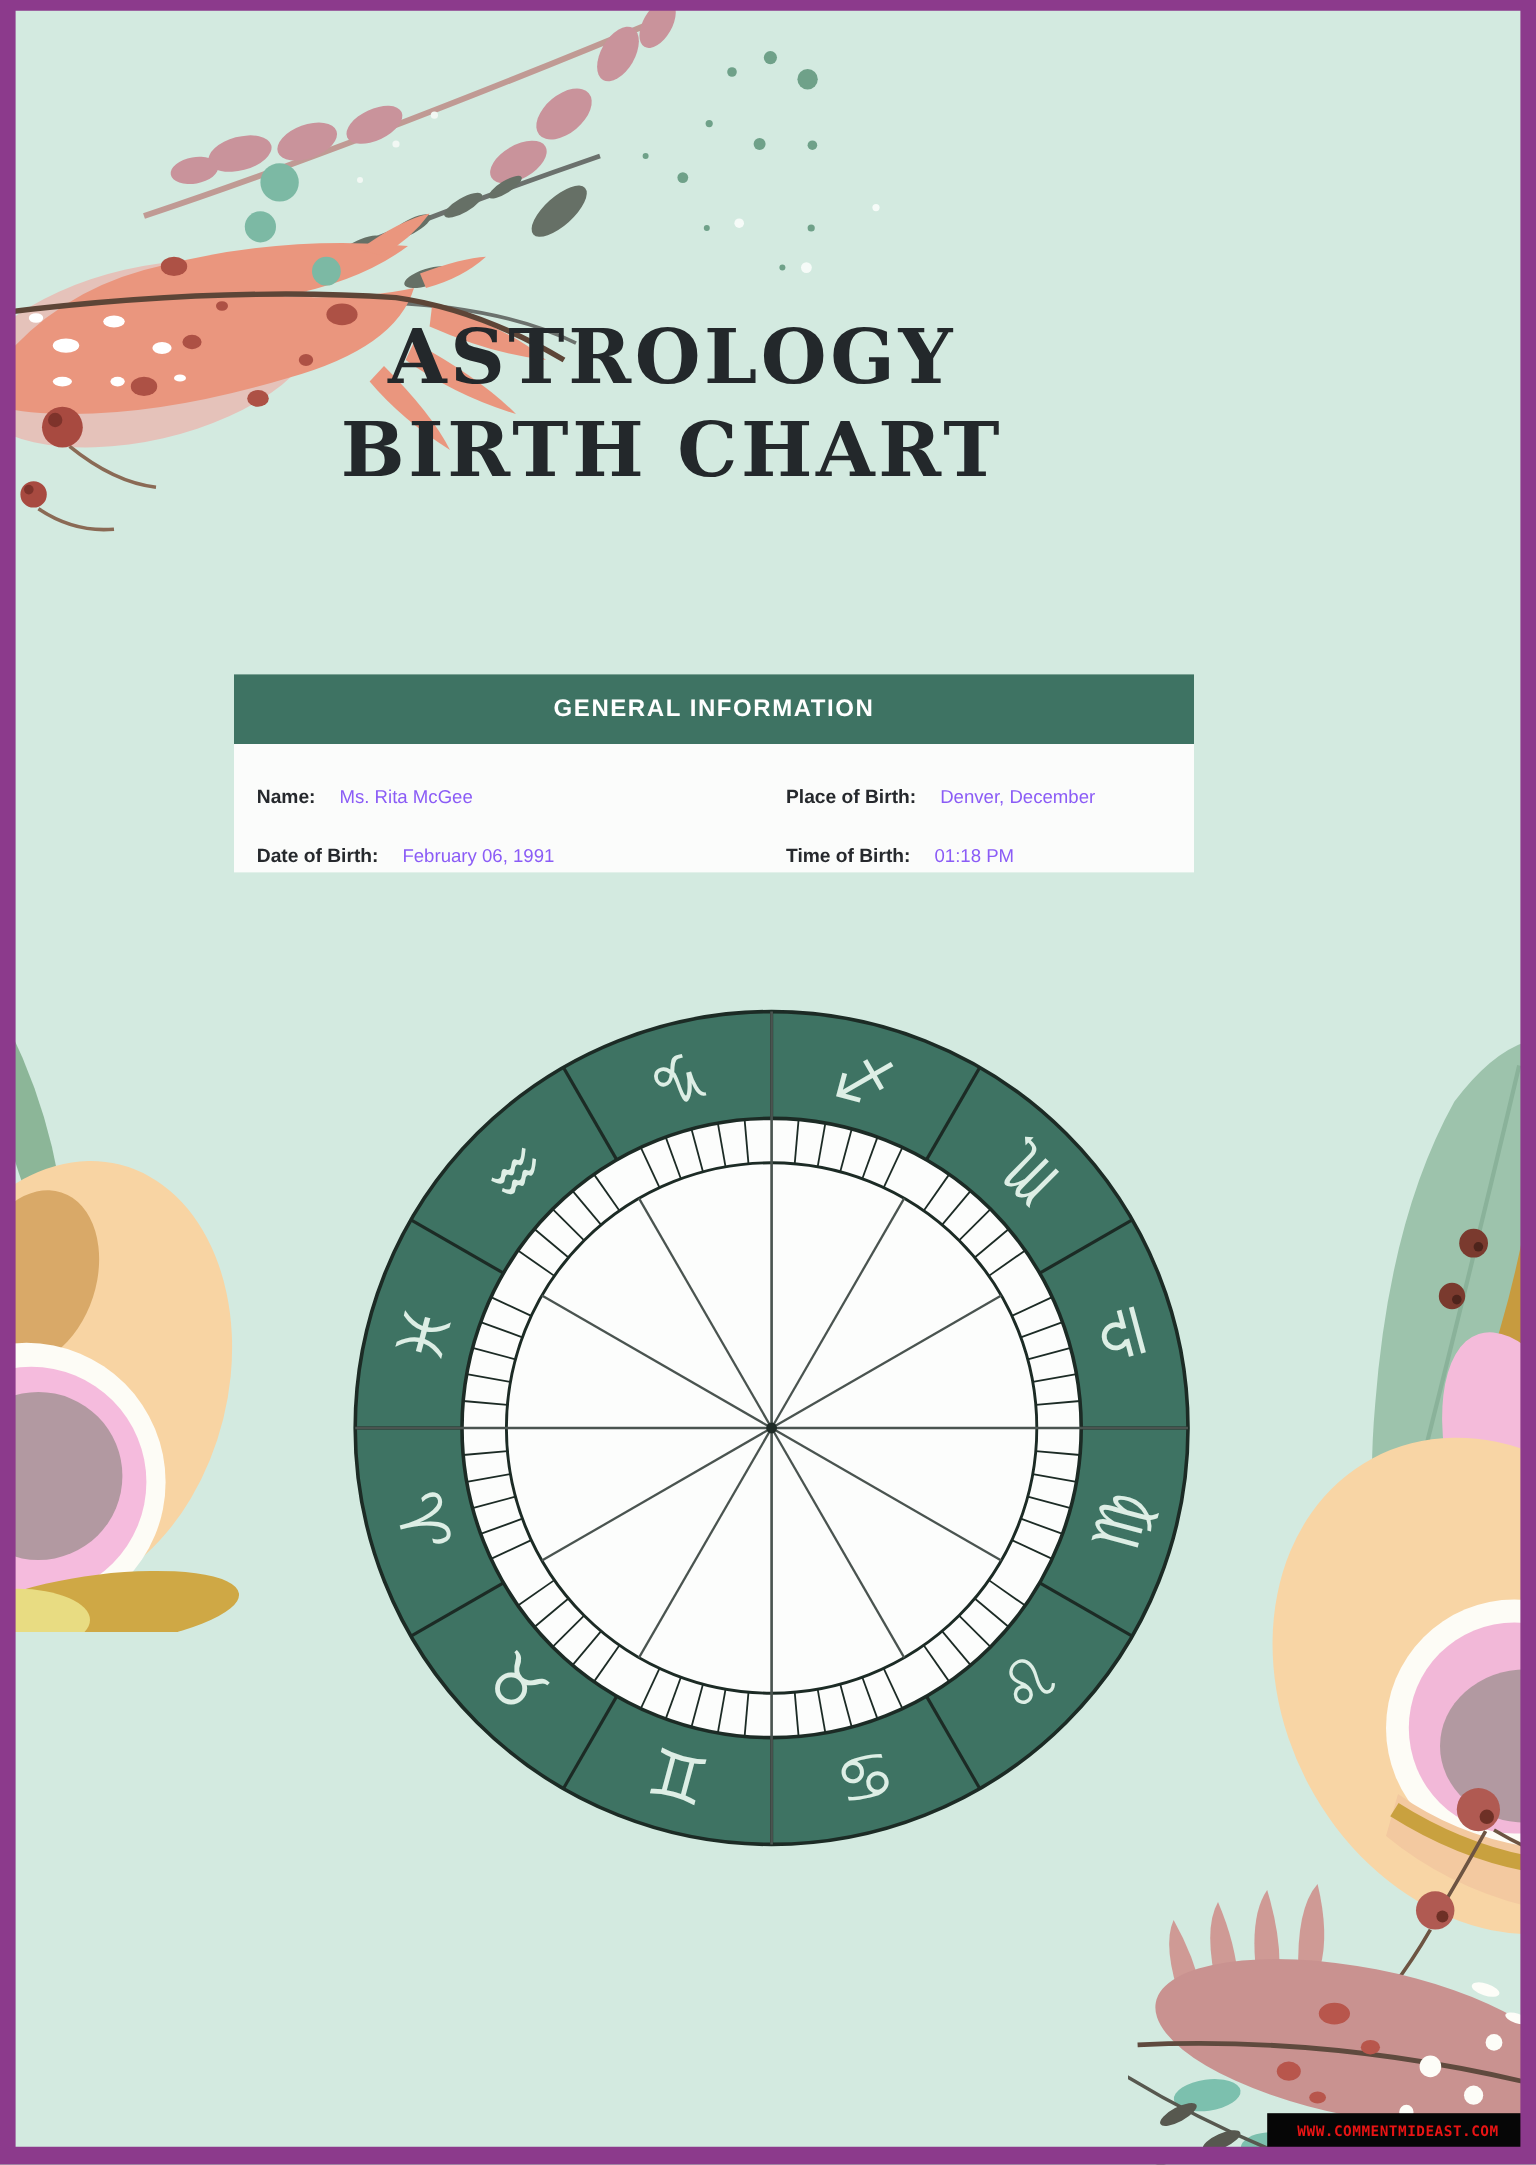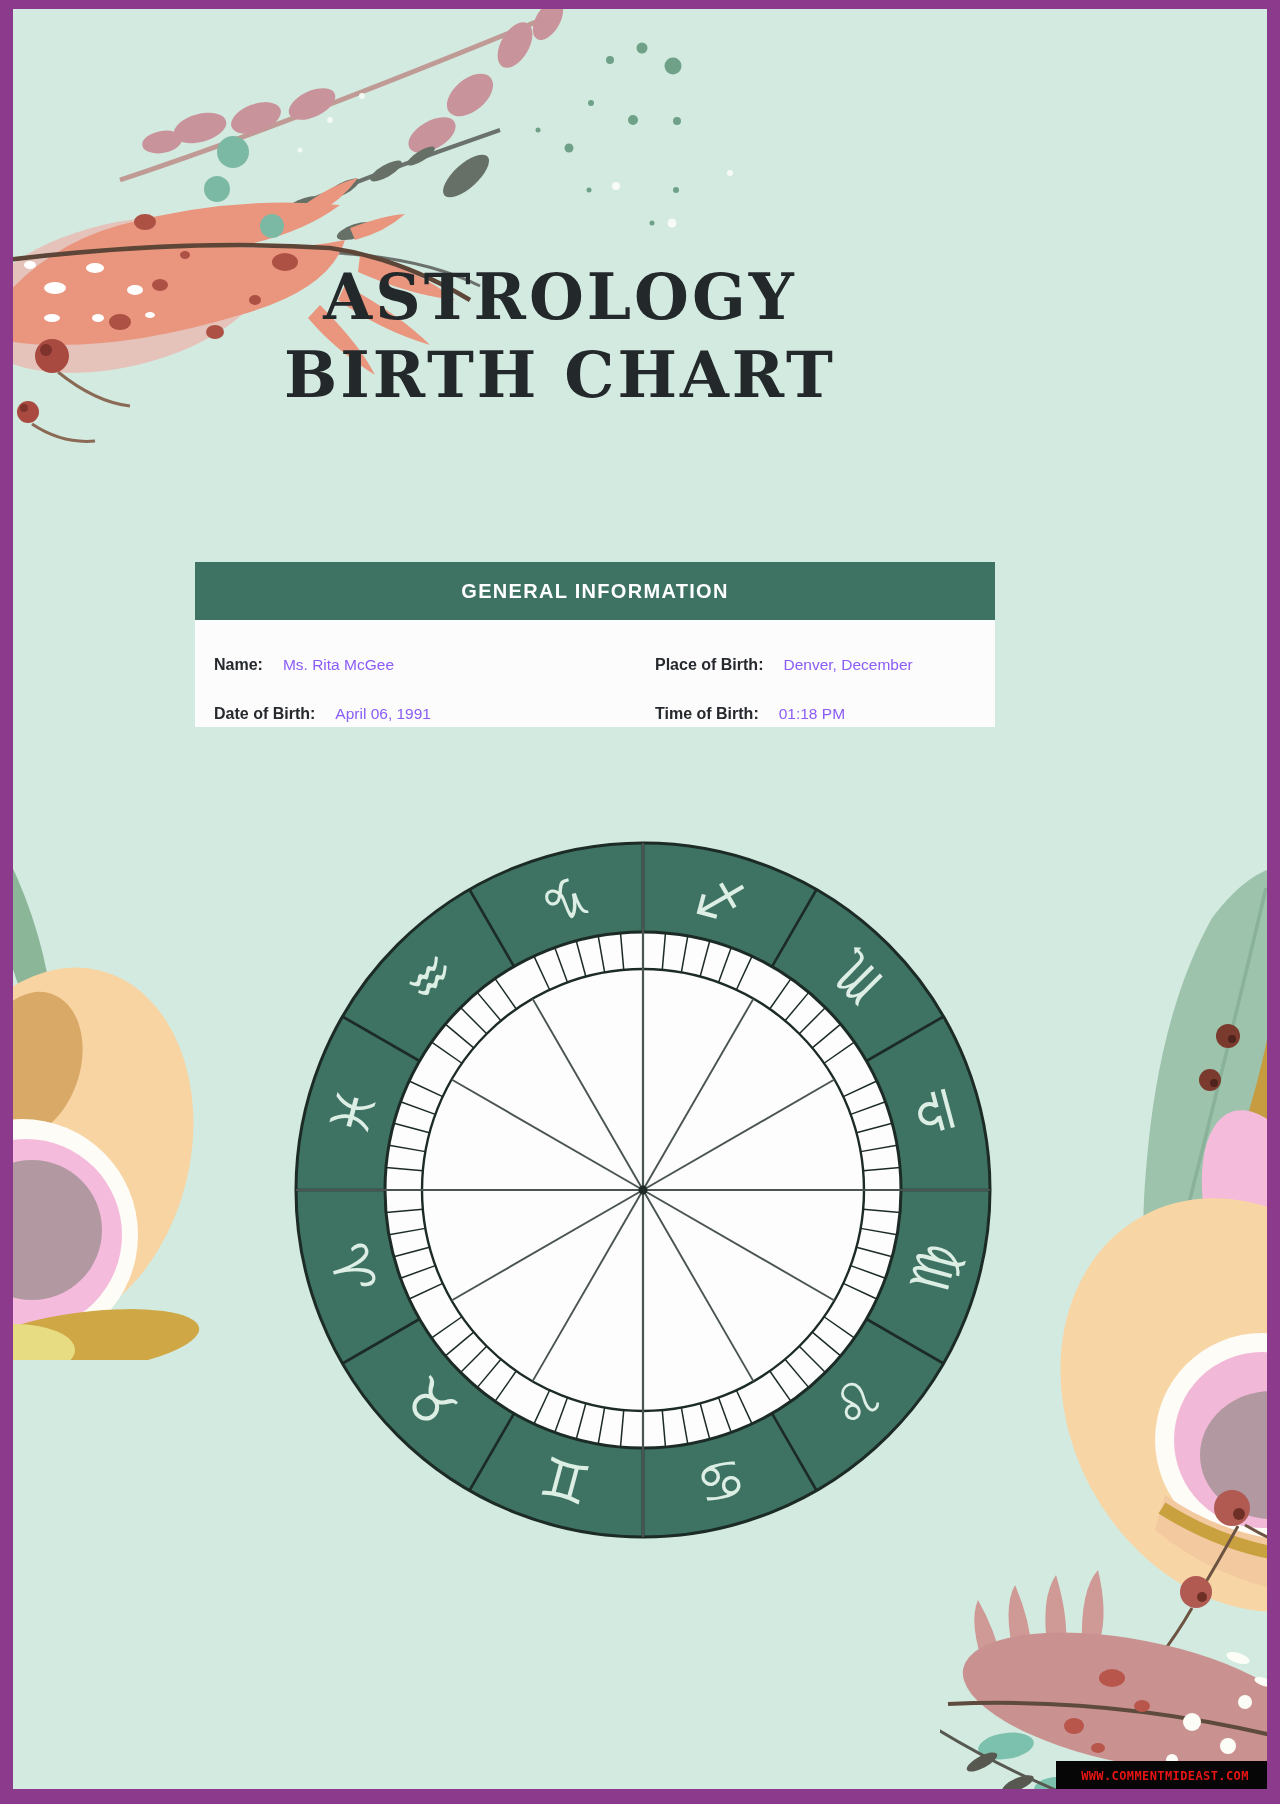--- a/index.html
+++ b/index.html
@@ -227,21 +227,21 @@
           <span class="value">Ms. Rita McGee</span>
         </div>
         <div class="cell">
           <span class="label">Place of Birth:</span>
           <span class="value">Denver, December</span>
         </div>
       </div>
       <div class="info-row">
         <div class="cell left">
           <span class="label">Date of Birth:</span>
-          <span class="value">April 06, 1991</span>
+          <span class="value">February 06, 1991</span>
         </div>
         <div class="cell">
           <span class="label">Time of Birth:</span>
           <span class="value">01:18 PM</span>
         </div>
       </div>
     </div>
   </div>
 
   <svg id="wheel" class="wheel" width="700" height="700" viewBox="0 0 700 700">

